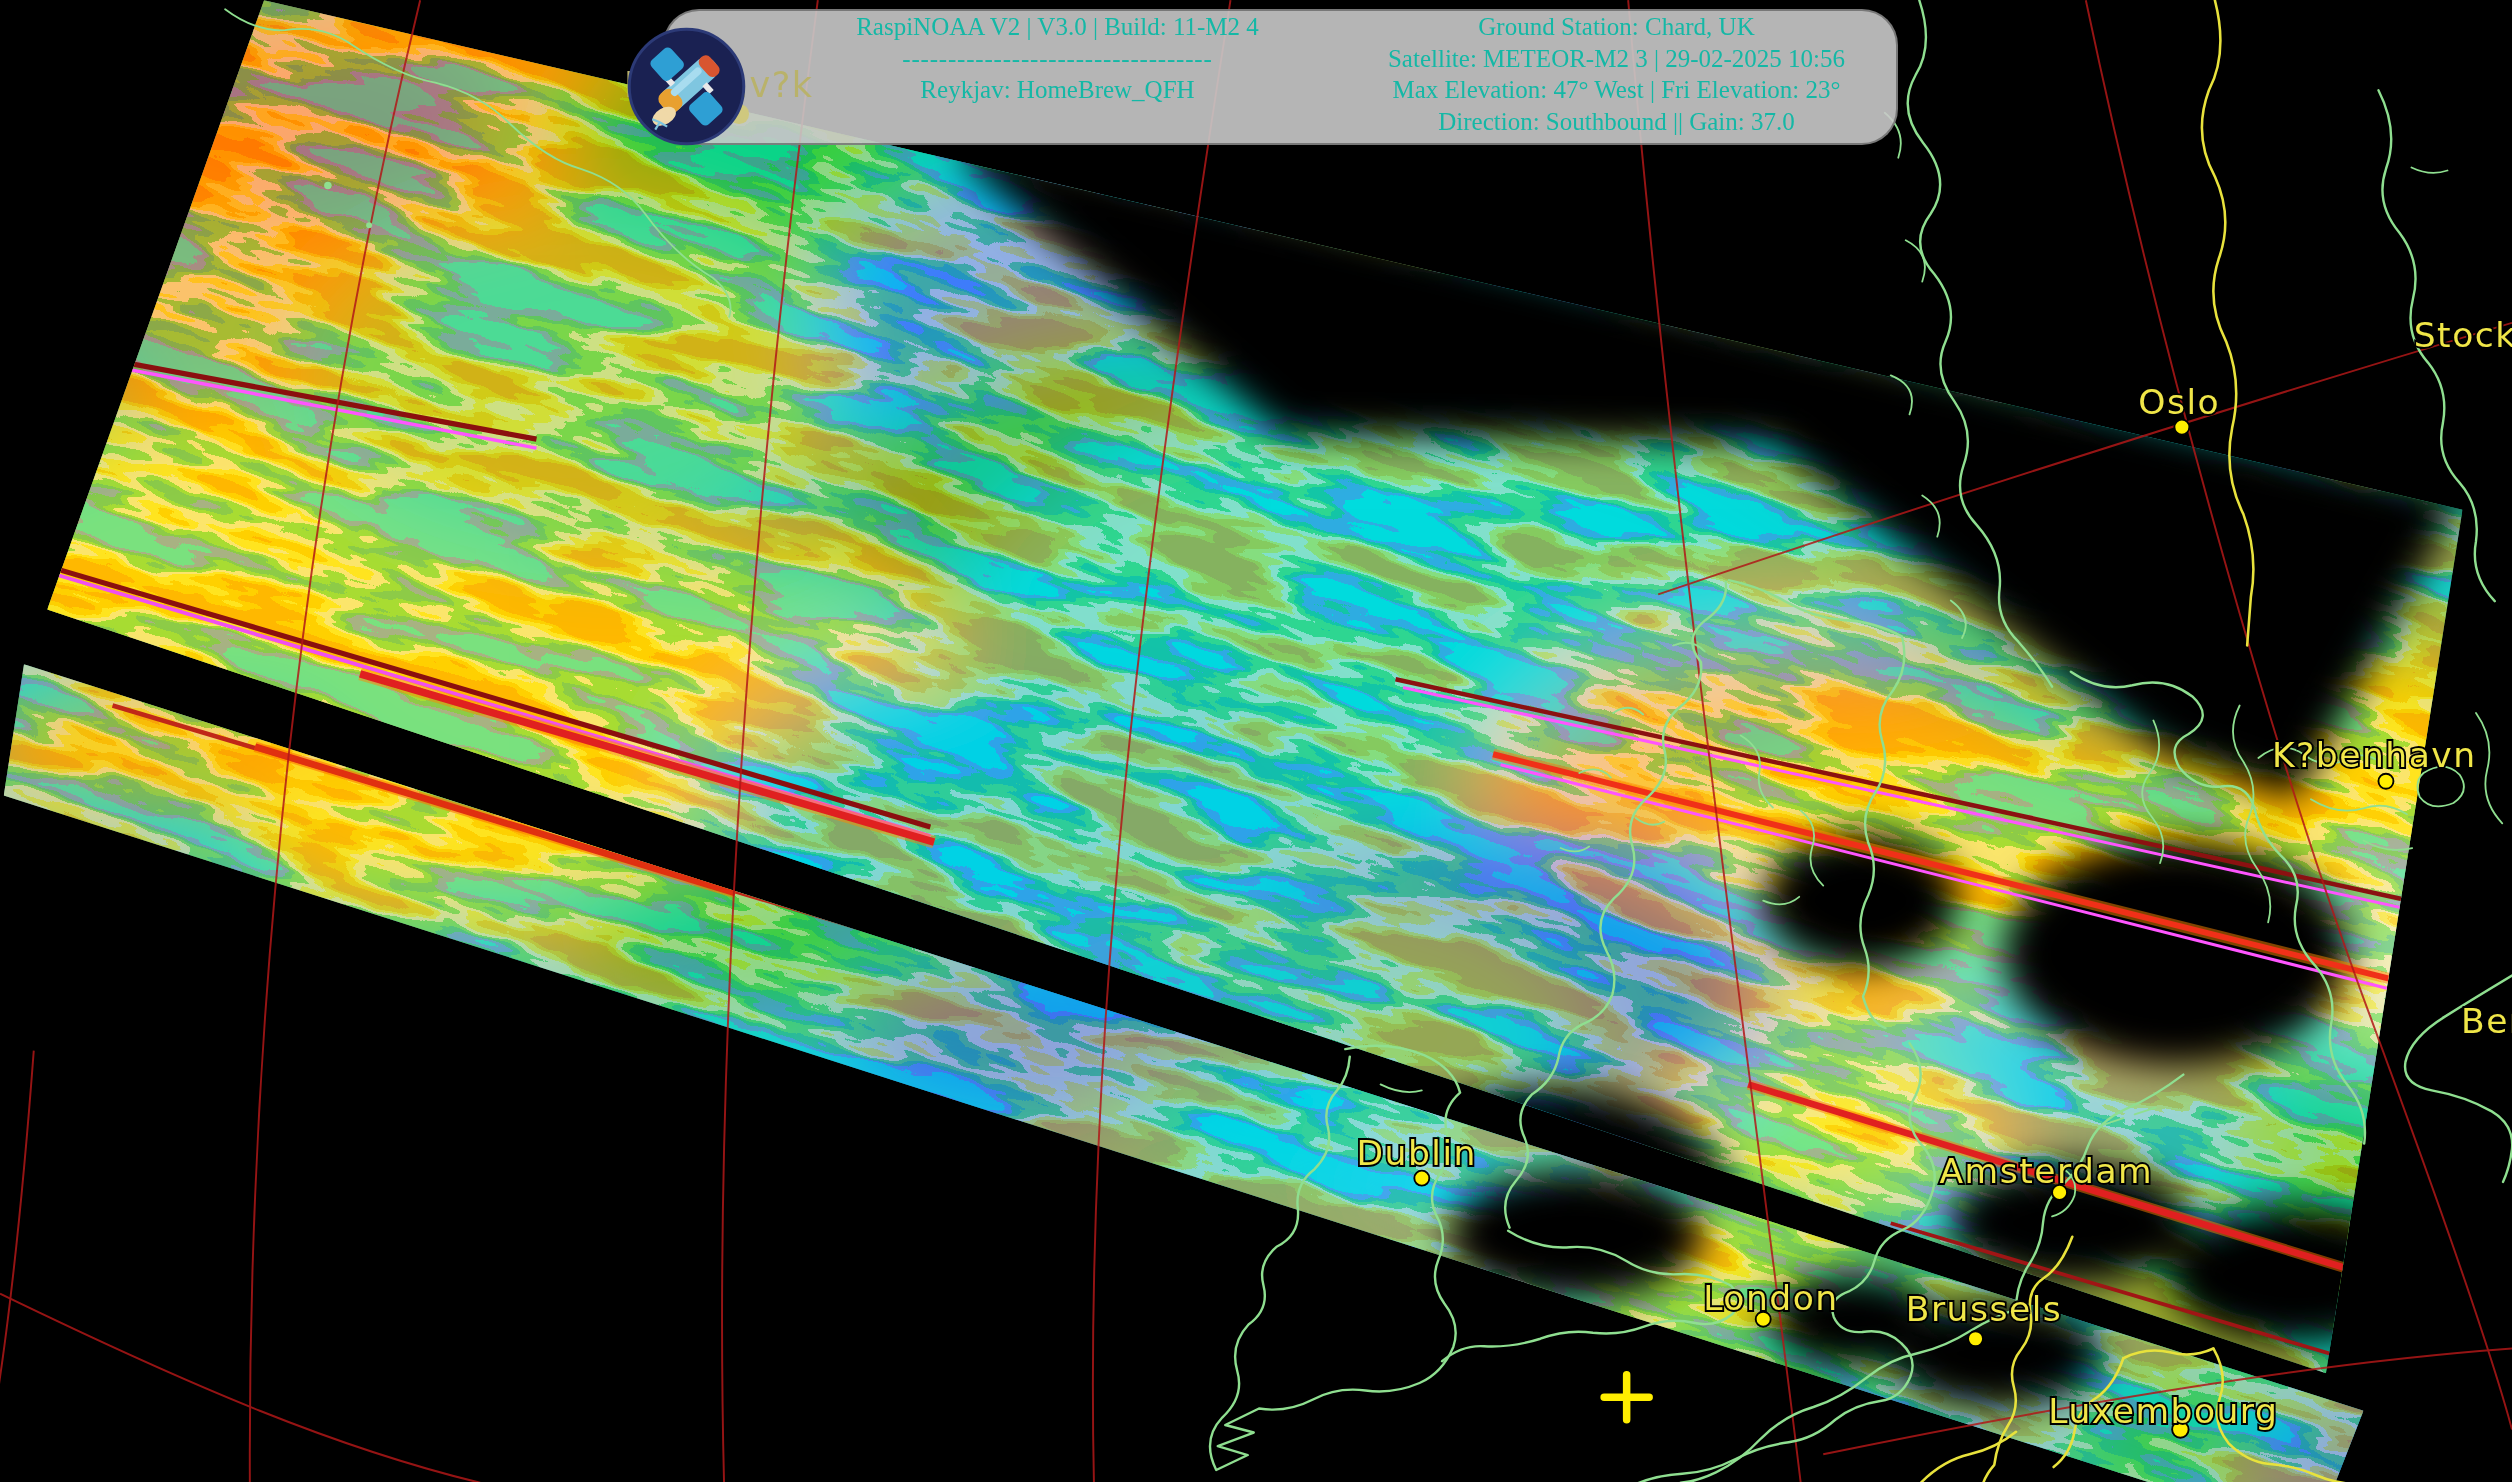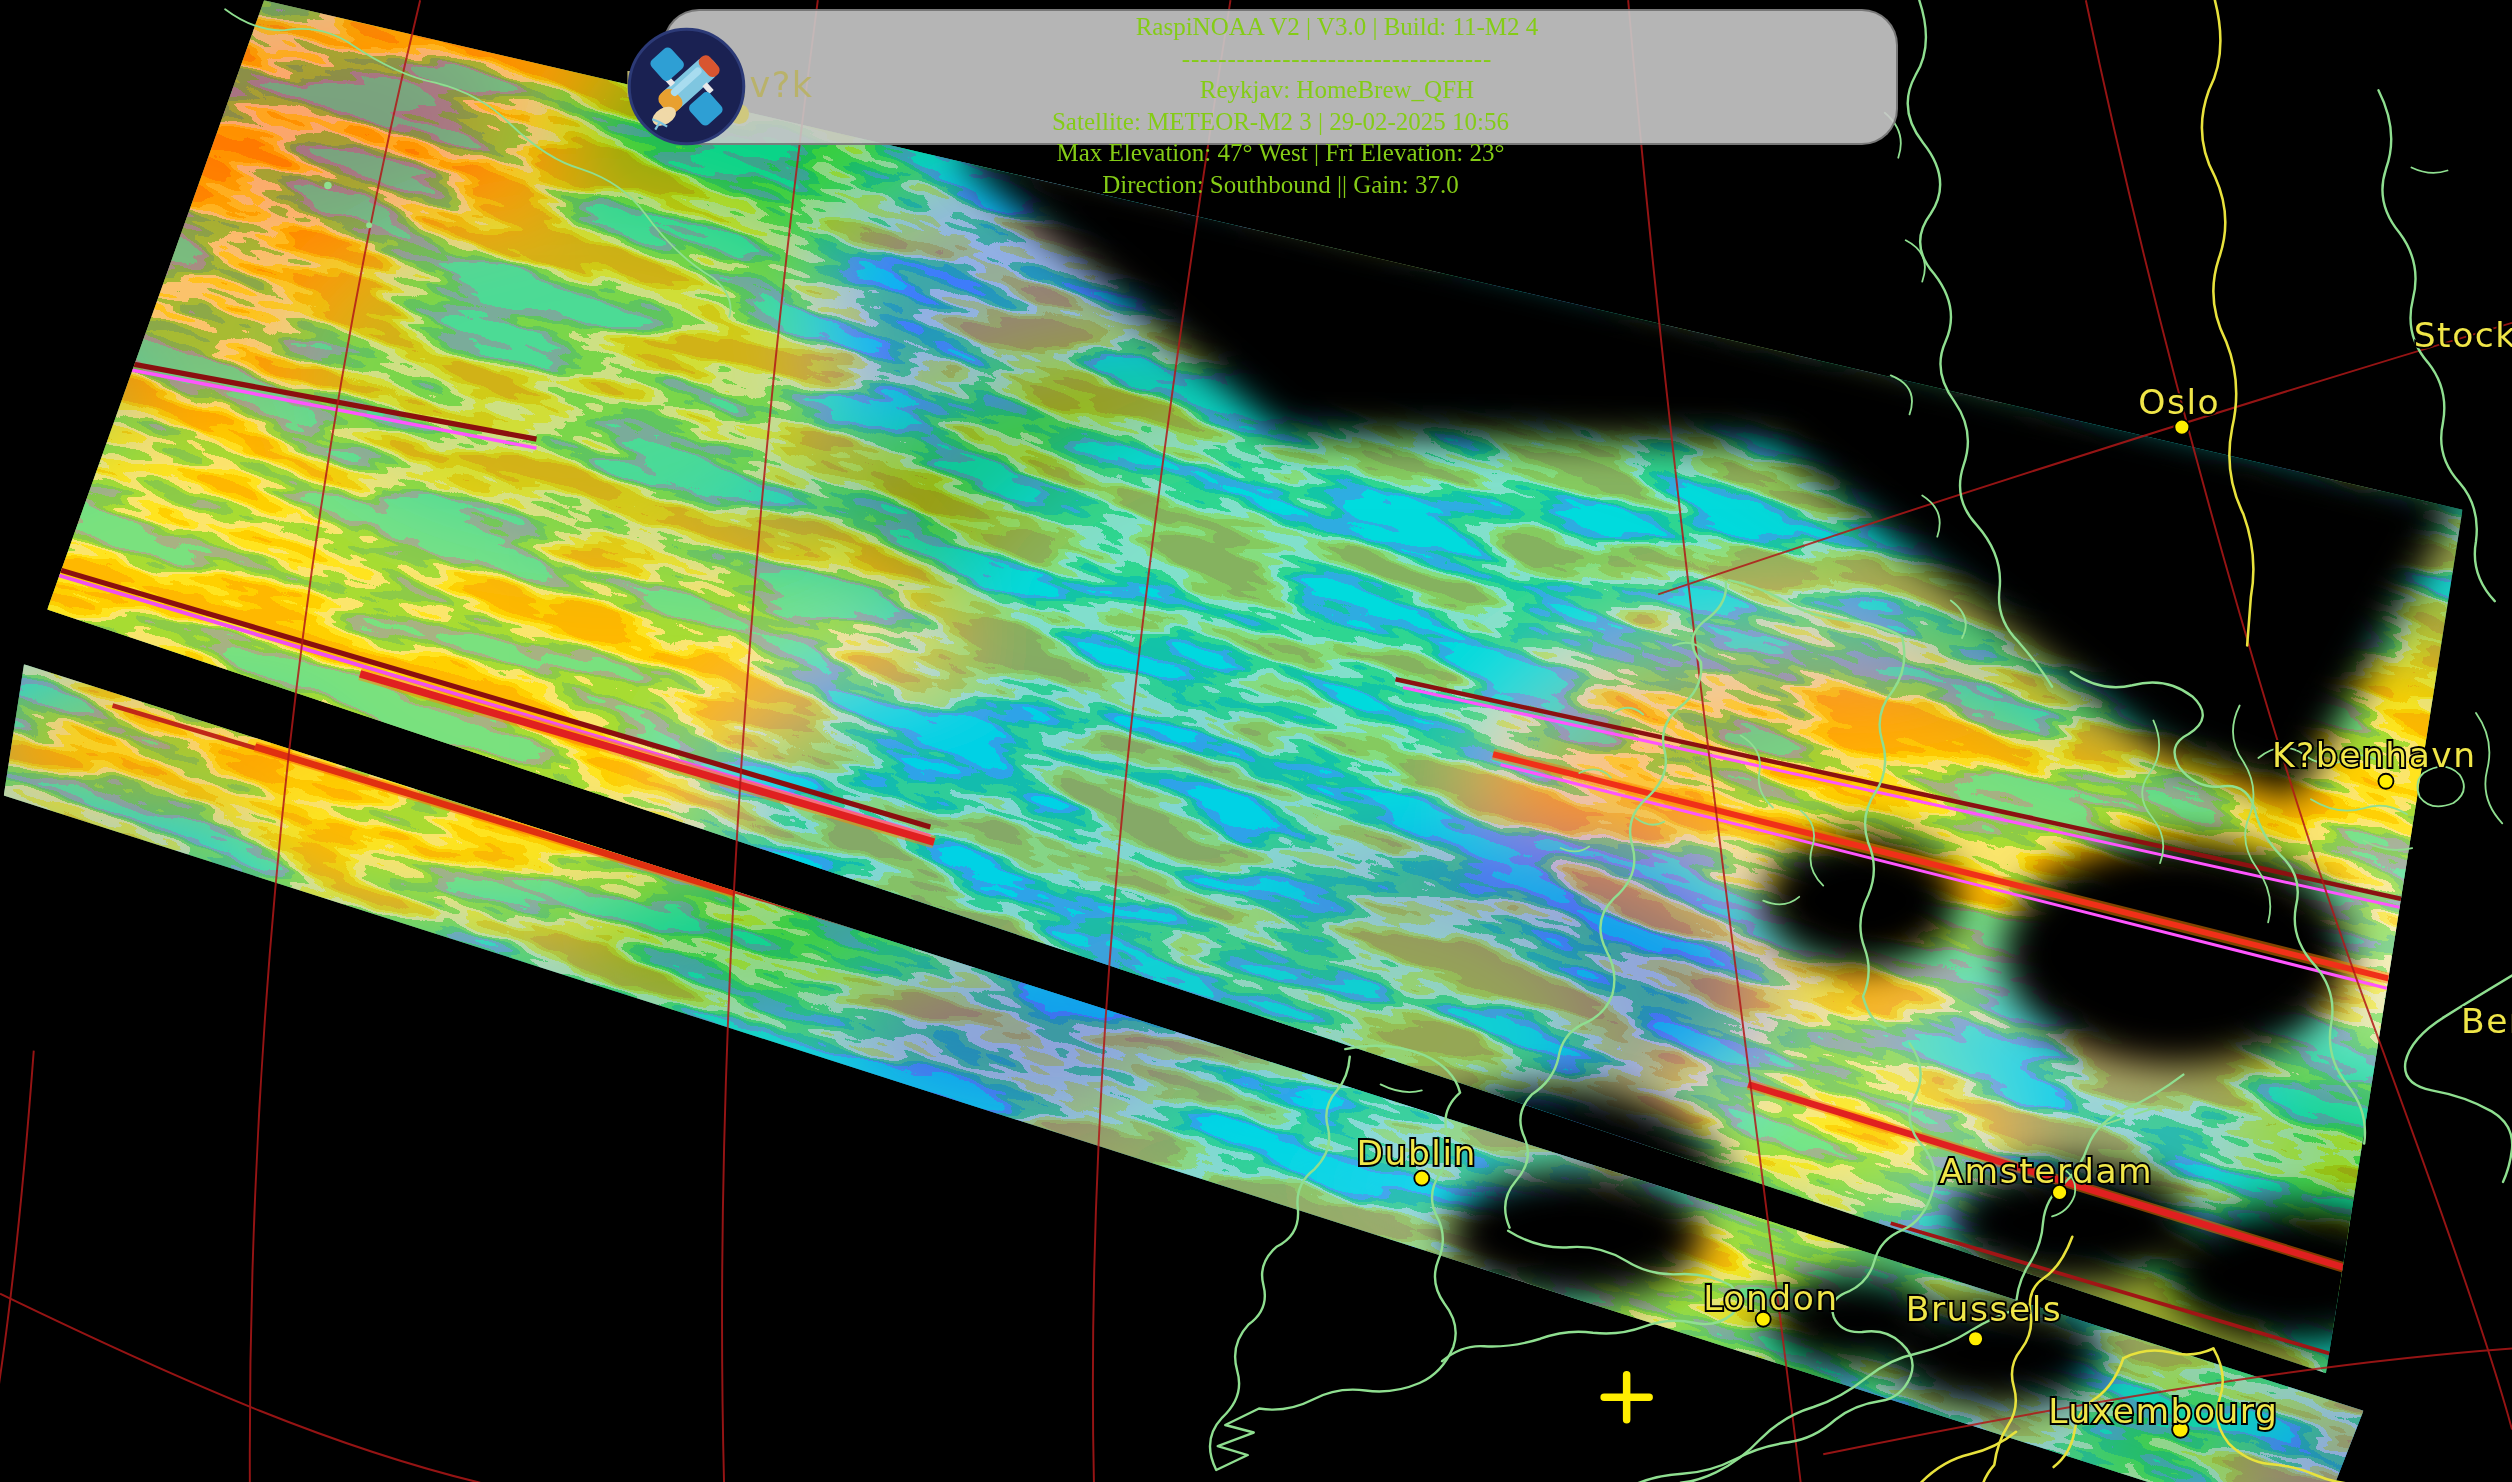--- a/index.html
+++ b/index.html
@@ -7,21 +7,21 @@
   #wx-svg{position:absolute;left:0;top:0;z-index:1;}
   .city-label{font-family:"DejaVu Sans",sans-serif;font-size:46px;fill:#f0e648;stroke:#000;stroke-width:5px;paint-order:stroke;letter-spacing:2px;}
   .coast{fill:none;stroke:#8fdf90;stroke-width:3.2;stroke-linecap:round;stroke-linejoin:round;}
   .coast-thin{fill:none;stroke:#8fdf90;stroke-width:2.4;stroke-linecap:round;stroke-linejoin:round;}
   .border{fill:none;stroke:#e8e23c;stroke-width:3.4;stroke-linecap:round;stroke-linejoin:round;}
   .grat{fill:none;stroke:#b01818;stroke-width:2.6;opacity:0.85;}
   .citydot{fill:#ffee00;stroke:#000;stroke-width:2.5;}
   
   #infobox{position:absolute;left:663px;top:9px;width:1231px;height:132px;z-index:10;
     background:rgba(201,201,201,0.90);border:2.3px solid rgba(70,70,70,0.55);border-radius:36px;
-    display:flex;align-items:center;font-family:"Liberation Serif",serif;color:#84cc16;flex-direction:column;}
+    display:flex;font-family:"Liberation Serif",serif;color:#14b8a6;}
   .ib-col{flex:1;text-align:center;font-size:25px;line-height:31.5px;white-space:nowrap;}
   .ib-col.left{margin-left:113px;}
   .ib-sep{letter-spacing:0.8px;}
   #reyk{position:absolute;left:624px;top:65px;z-index:11;font-family:"DejaVu Sans",sans-serif;
     font-size:35px;color:#b9b26a;letter-spacing:1.5px;}
   #reyk-dot{position:absolute;left:729px;top:104px;width:19.5px;height:19.5px;border-radius:50%;
     background:#cfc87e;z-index:11;}
   #logo{position:absolute;left:627px;top:27px;width:119px;height:119px;z-index:12;}
 </style>
 </head>
@@ -241,20 +241,21 @@
 <div id="reyk">Reykjav?k</div>
 <div id="reyk-dot"></div>
 
 <div id="infobox">
   <div class="ib-col left">
     <div>RaspiNOAA V2 | V3.0 | Build: 11-M2 4</div>
     <div class="ib-sep">----------------------------------</div>
     <div>Reykjav: HomeBrew_QFH</div>
   </div>
   <div class="ib-col">
+    <div>Ground Station: Chard, UK</div>
     <div>Satellite: METEOR-M2 3 | 29-02-2025 10:56</div>
     <div>Max Elevation: 47° West | Fri Elevation: 23°</div>
     <div>Direction: Southbound || Gain: 37.0</div>
   </div>
 </div>
 
 <div id="logo">
   <svg width="119" height="119" viewBox="0 0 160 160">
     <circle cx="80" cy="80" r="77" fill="#1a2152" stroke="#2c3a77" stroke-width="4"></circle>
 

